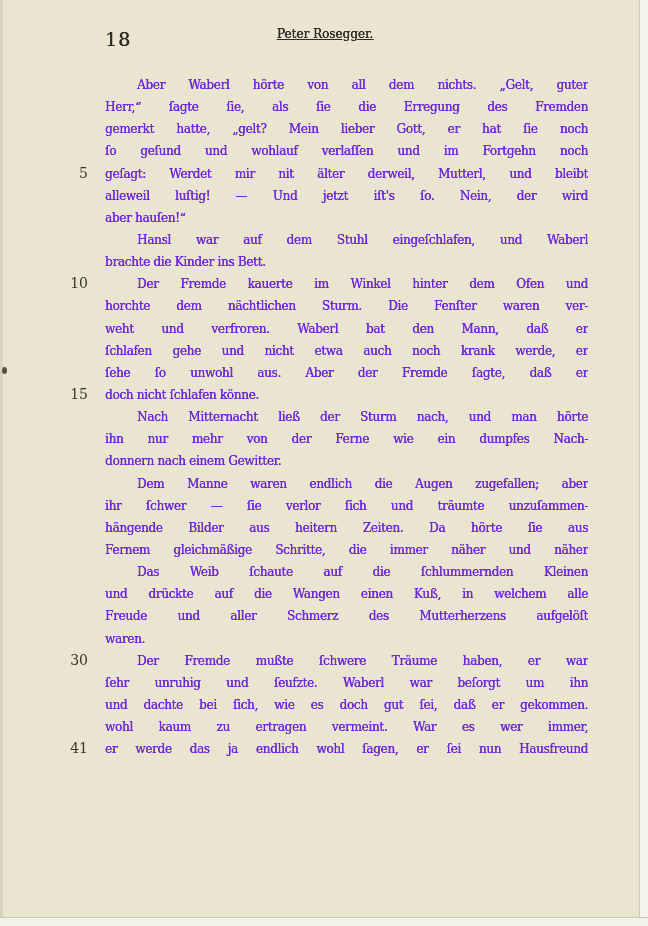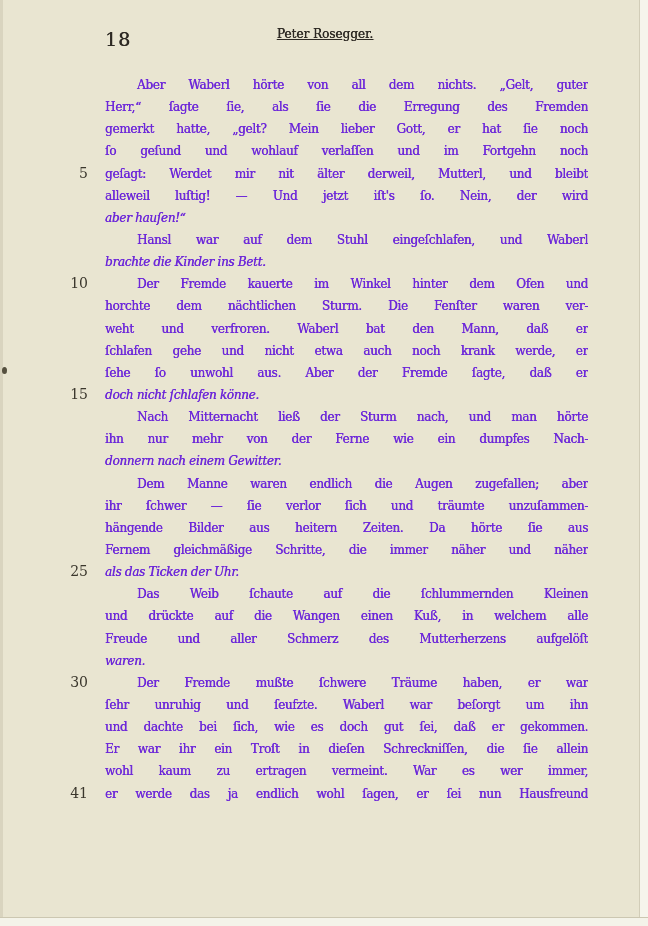--- a/index.html
+++ b/index.html
@@ -63,21 +63,21 @@
     flex: 1;
     font-size: 12px;
     line-height: 22.15px;
     letter-spacing: -0.3px;
     text-align: justify;
     text-align-last: justify;
     color: #6d28d9;
     text-shadow: 0.35px 0 0 currentColor;
   }
   .text.indent { text-indent: 32px; }
-  .text.end { text-align-last: left; font-style: italic; }
+  .text.end { text-align-last: left; }
 </style>
 </head>
 <body>
 
 <div class="page">
   <div class="edge-left"></div>
   <div class="edge-right"></div>
   <div class="edge-bottom"></div>
   <div class="speck"></div>
 
@@ -169,24 +169,20 @@
       </div>
       <div class="line">
         <span class="lineno"></span>
         <span class="text">hängende Bilder aus heitern Zeiten. Da hörte ſie aus</span>
       </div>
       <div class="line">
         <span class="lineno"></span>
         <span class="text">Fernem gleichmäßige Schritte, die immer näher und näher</span>
       </div>
       <div class="line">
-        <span class="lineno">25</span>
-        <span class="text end">als das Ticken der Uhr.</span>
-      </div>
-      <div class="line">
         <span class="lineno"></span>
         <span class="text indent">Das Weib ſchaute auf die ſchlummernden Kleinen</span>
       </div>
       <div class="line">
         <span class="lineno"></span>
         <span class="text">und drückte auf die Wangen einen Kuß, in welchem alle</span>
       </div>
       <div class="line">
         <span class="lineno"></span>
         <span class="text">Freude und aller Schmerz des Mutterherzens aufgelöſt</span>
@@ -202,24 +198,20 @@
       <div class="line">
         <span class="lineno"></span>
         <span class="text">ſehr unruhig und ſeufzte. Waberl war beſorgt um ihn</span>
       </div>
       <div class="line">
         <span class="lineno"></span>
         <span class="text">und dachte bei ſich, wie es doch gut ſei, daß er gekommen.</span>
       </div>
       <div class="line">
         <span class="lineno"></span>
-        <span class="text">Er war ihr ein Troſt in dieſen Schreckniſſen, die ſie allein</span>
-      </div>
-      <div class="line">
-        <span class="lineno"></span>
         <span class="text">wohl kaum zu ertragen vermeint. War es wer immer,</span>
       </div>
       <div class="line">
         <span class="lineno">41</span>
         <span class="text">er werde das ja endlich wohl ſagen, er ſei nun Hausfreund</span>
       </div>
     </div>
 </div>
 
 </body></html>

